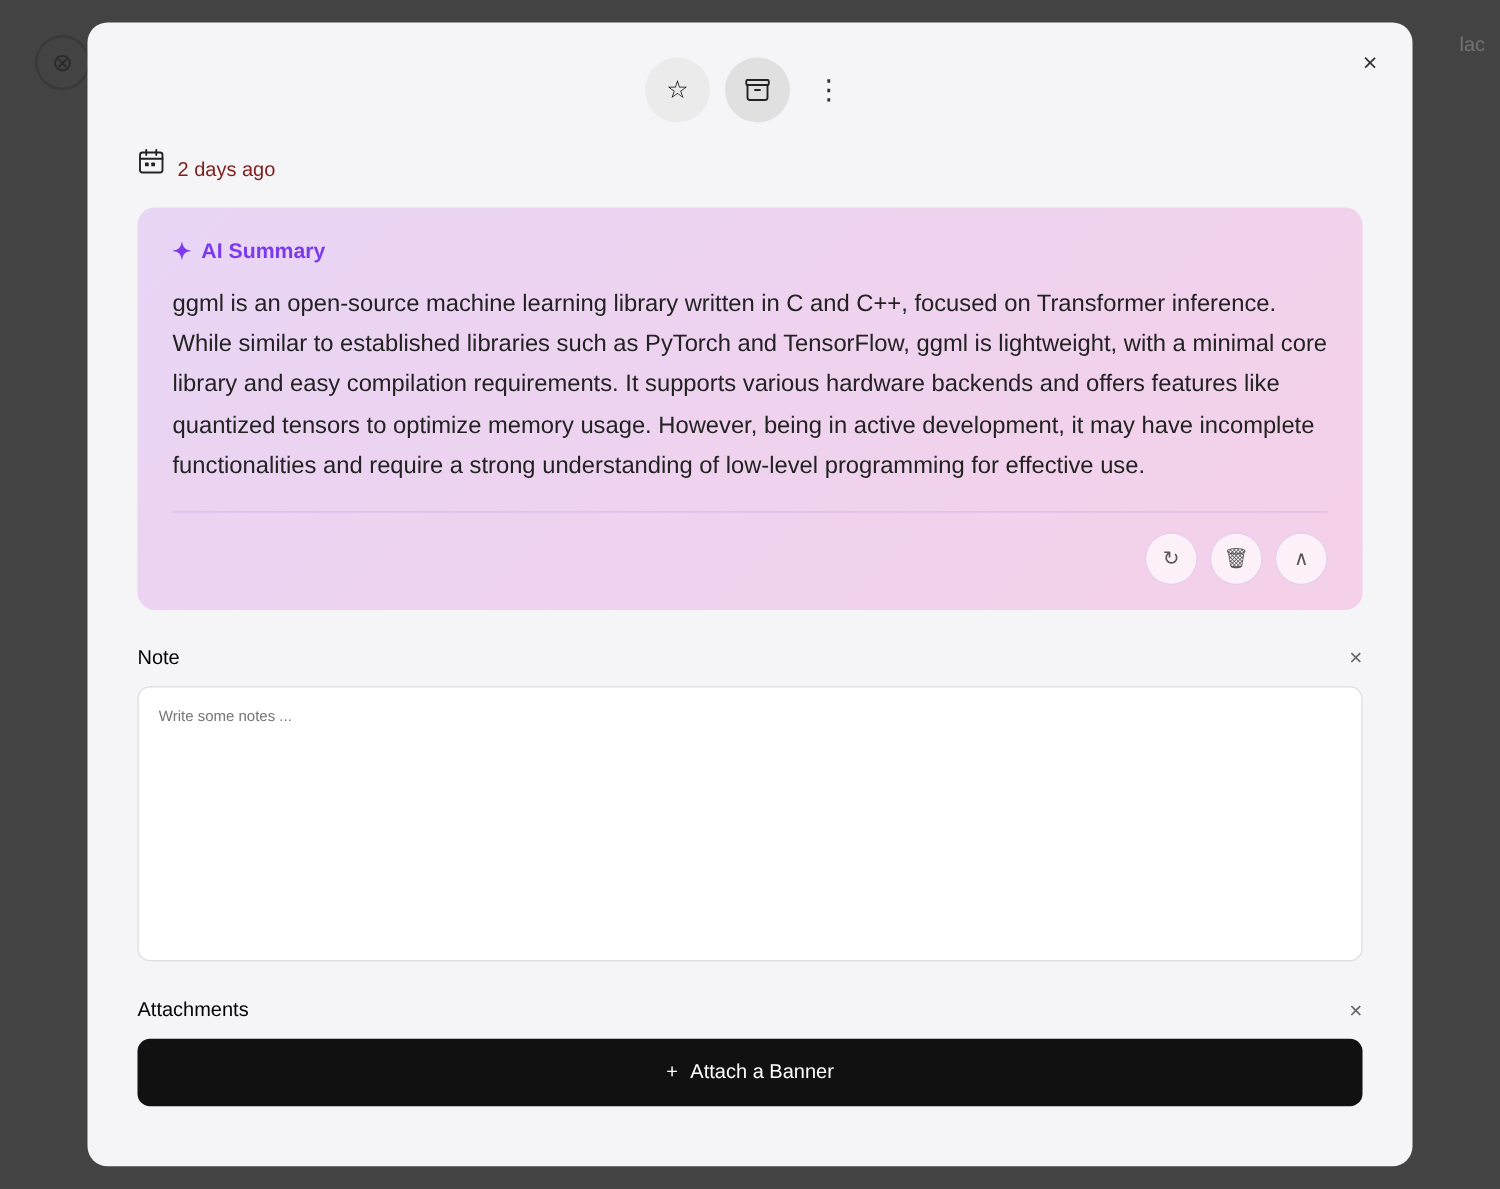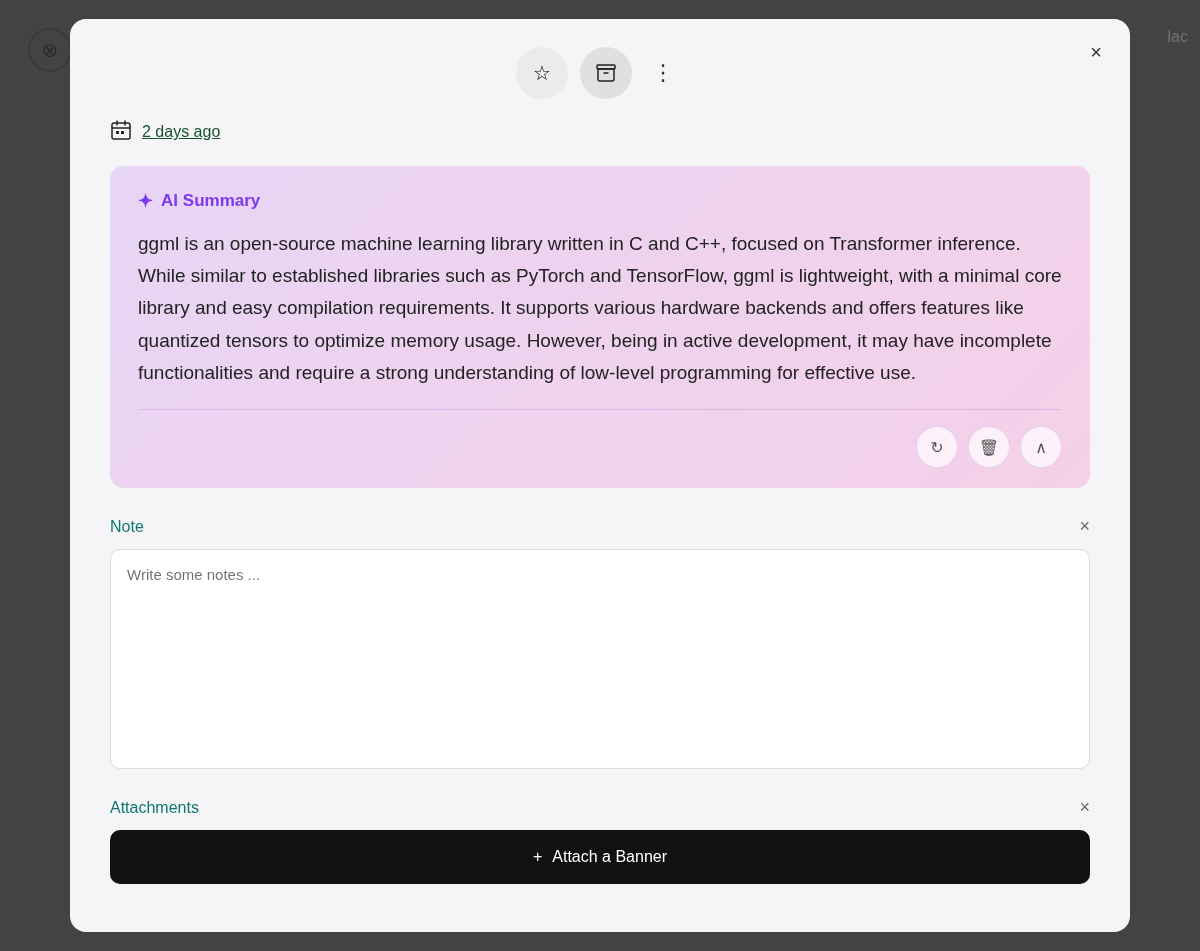--- a/index.html
+++ b/index.html
@@ -85,26 +85,25 @@
       align-items: center;
       letter-spacing: 2px;
     }
 
     .modal-body {
       padding: 0 40px;
     }
 
     .date-row {
       display: flex;
-      align-items: center;
+      align-items: flex-end;
       gap: 10px;
       margin-bottom: 20px;
-      color: #14532d;
-      font-size: 16px;
-      text-decoration: underline;
+      color: #7f1d1d;
+      font-size: 16px;
     }
 
     .calendar-icon {
       font-size: 20px;
     }
 
     .ai-summary-card {
       background: linear-gradient(135deg, #e8d5f5 0%, #f5d0e8 100%);
       border-radius: 14px;
       padding: 24px 28px 20px;
@@ -162,39 +161,39 @@
 
     .section-header {
       display: flex;
       justify-content: space-between;
       align-items: center;
       margin-bottom: 12px;
     }
 
     .section-title {
       font-size: 16px;
-      color: #0f766e;
+      color: #000000;
       font-weight: 500;
     }
 
     .section-close {
       background: none;
       border: none;
       cursor: pointer;
       font-size: 18px;
       color: #666;
     }
 
     .note-textarea {
       width: 100%;
       height: 220px;
       border: 1px solid #ddd;
       border-radius: 10px;
       padding: 16px;
-      font-size: 15px;
+      font-size: 12px;
       color: #aaa;
       background: #fff;
       resize: none;
       outline: none;
       font-family: inherit;
     }
 
     .attachments-section {
       margin-bottom: 8px;
     }

